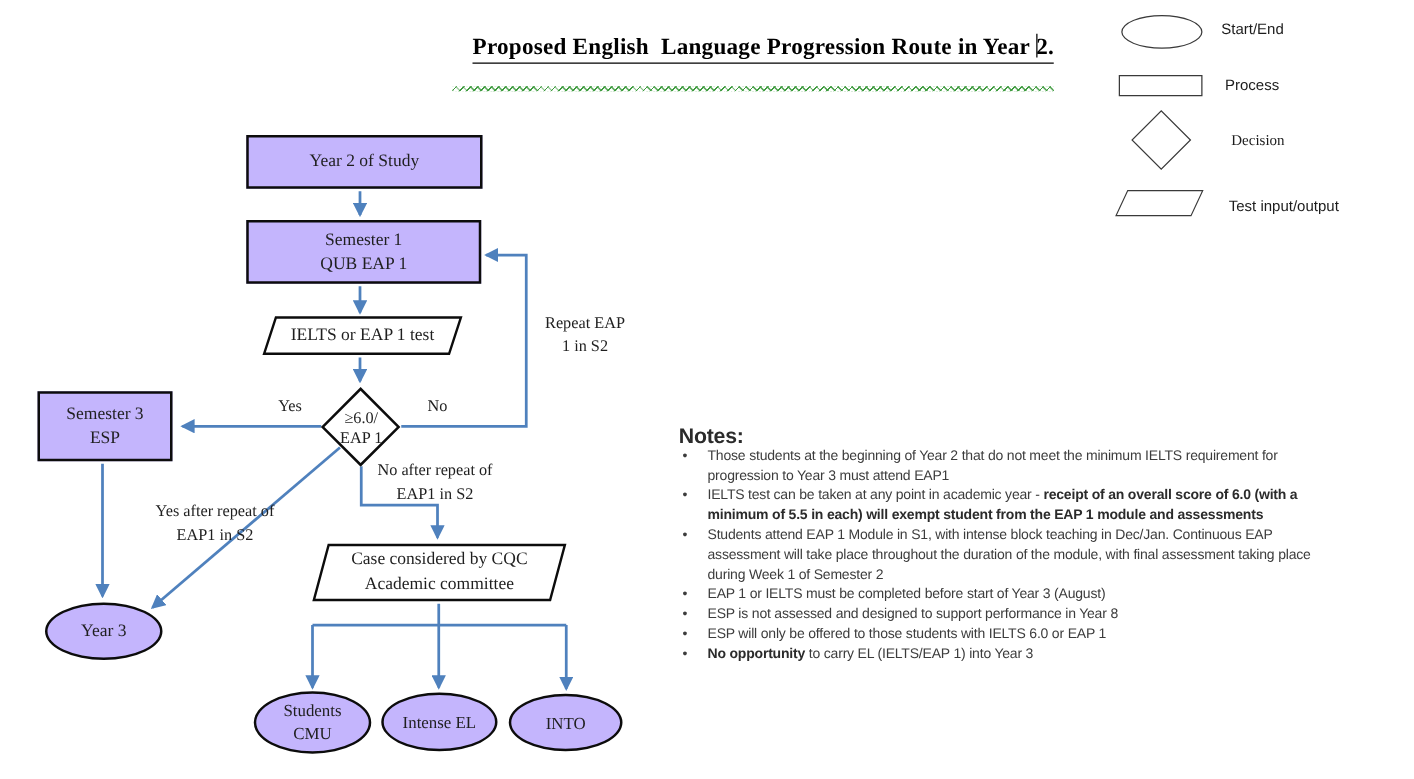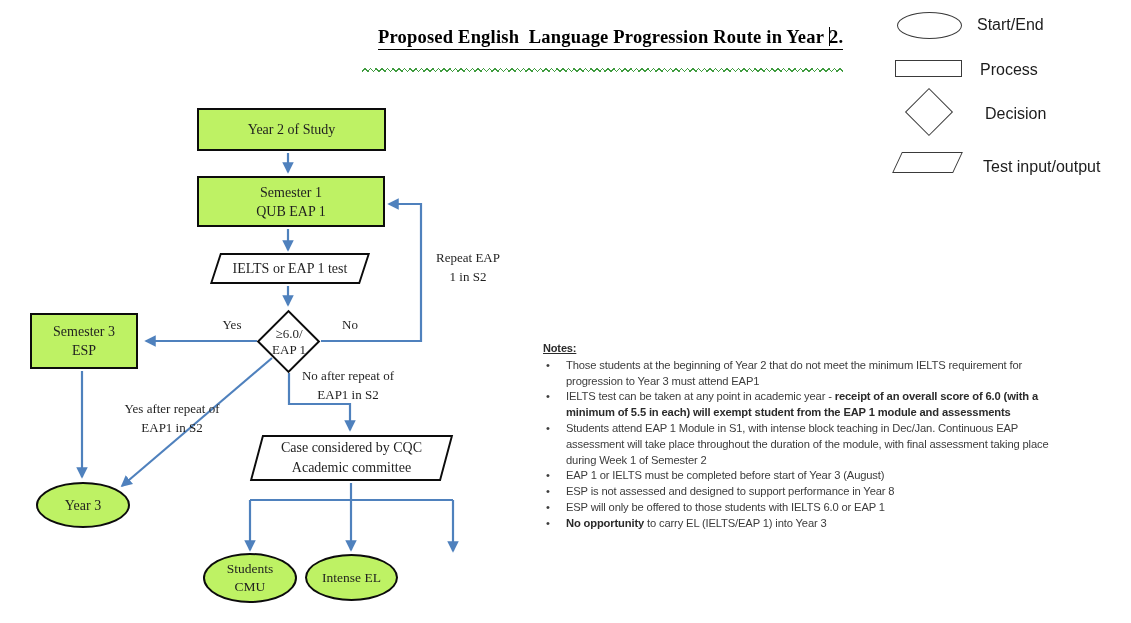--- a/index.html
+++ b/index.html
@@ -9,38 +9,38 @@
   #title-wrap{position:absolute;left:362px;top:9px;white-space:pre;cursor:text;}
   #title-text{font-size:18.5px;font-weight:bold;letter-spacing:.2px;color:#000;
               border-bottom:1.6px solid #000;padding-bottom:1px;display:inline-block;white-space:pre;}
   #title-cursor{display:inline-block;width:1.5px;height:19px;background:#000;vertical-align:-3px;margin-right:-1px;}
   #title-squiggle{height:4px;margin-top:0px;
     background-image:repeating-linear-gradient(45deg,#3f9b3f 0 1px,transparent 1px 4px),
                      repeating-linear-gradient(-45deg,#3f9b3f 0 1px,transparent 1px 4px);}
   
   #edges{position:absolute;left:0;top:0;z-index:1;}
   
-  .node{position:absolute;z-index:2;background:#bef264;border:2.6px solid #0c0c0c;
+  .node{position:absolute;z-index:2;background:#c4b5fd;border:2.6px solid #0c0c0c;
         display:flex;flex-direction:column;align-items:center;justify-content:center;
         text-align:center;font-size:14px;font-weight:500;line-height:19px;box-sizing:border-box;}
   .ellipse{border-radius:50%;}
   .para{position:absolute;z-index:2;background:#fff;border:2.4px solid #0c0c0c;box-sizing:border-box;}
   .para-inner{width:100%;height:100%;display:flex;flex-direction:column;align-items:center;
               justify-content:center;text-align:center;font-size:14px;font-weight:500;line-height:20px;}
   .diamond{position:absolute;z-index:2;background:#fff;border:2.6px solid #0c0c0c;transform:rotate(45deg);box-sizing:border-box;}
   .diamond-text{position:absolute;z-index:3;text-align:center;font-size:13px;font-weight:500;line-height:16px;}
   .edge-label{position:absolute;z-index:3;font-size:13px;font-weight:500;line-height:19px;text-align:center;color:#1f1f1f;}
   
   .legend-shape{position:absolute;z-index:2;background:#fff;border:1.4px solid #3a3a3a;box-sizing:border-box;}
-  .legend-label{position:absolute;z-index:2;font-family:"Liberation Sans",sans-serif;font-size:16px;color:#1c1c1c;}
+  .legend-label{position:absolute;z-index:2;font-family:"Liberation Sans",sans-serif;font-size:12px;color:#1c1c1c;}
   
   #notes{position:absolute;left:543px;top:341px;width:508px;z-index:2;
          font-family:"Liberation Sans",sans-serif;font-size:11.2px;line-height:15.8px;
          letter-spacing:-0.15px;color:#3c3c3c;}
-  #notes-heading{font-weight:bold;color:#2b2b2b;font-size:11px;text-decoration:underline;}
+  #notes-heading{font-weight:bold;color:#2b2b2b;font-size:17px;}
   #notes-list{list-style:none;margin:1px 0 0 0;padding:0;}
   #notes-list li{position:relative;padding-left:23px;}
   #notes-list li::before{content:"\2022";position:absolute;left:3px;top:0;}
   #notes-list b{font-weight:bold;color:#2b2b2b;}
 </style>
 </head>
 <body>
 
 <div id="canvas">
 
@@ -111,20 +111,23 @@
 
   <div class="node ellipse" style="left:203px;top:553px;width:94px;height:50px;font-size:13.5px;line-height:18px;">
     <div>Students</div>
     <div>CMU</div>
   </div>
 
   <div class="node ellipse" style="left:305px;top:554px;width:93px;height:47px;font-size:13.5px;">
     <div>Intense EL</div>
   </div>
 
+  <div class="node ellipse" style="left:407px;top:555px;width:91px;height:46px;font-size:13.5px;">
+    <div>INTO</div>
+  </div>
 
   <div class="edge-label" style="left:212px;top:315px;width:40px;">Yes</div>
   <div class="edge-label" style="left:330px;top:315px;width:40px;">No</div>
   <div class="edge-label" style="left:424px;top:248px;width:88px;">
     <div>Repeat EAP</div>
     <div>1 in S2</div>
   </div>
   <div class="edge-label" style="left:292px;top:366px;width:112px;">
     <div>No after repeat of</div>
     <div>EAP1 in S2</div>
@@ -134,21 +137,21 @@
     <div>EAP1 in S2</div>
   </div>
 
   <div class="legend-shape ellipse" style="left:897px;top:12px;width:65px;height:27px;border-radius:50%;"></div>
   <div class="legend-label" style="left:977px;top:16px;">Start/End</div>
 
   <div class="legend-shape" style="left:895px;top:60px;width:67px;height:17px;border-width:1.5px;"></div>
   <div class="legend-label" style="left:980px;top:61px;">Process</div>
 
   <div class="legend-shape" style="left:912px;top:95px;width:34px;height:34px;transform:rotate(45deg);"></div>
-  <div class="legend-label" style="left:985px;top:105px;">Decision</div>
+  <div class="legend-label" style="left:985px;top:105px;font-family:Liberation Serif, serif;">Decision</div>
 
   <div class="legend-shape" style="left:897px;top:152px;width:61px;height:21px;transform:skewX(-25deg);"></div>
   <div class="legend-label" style="left:983px;top:158px;">Test input/output</div>
 
   <div id="notes">
     <div id="notes-heading">Notes:</div>
     <ul id="notes-list">
         <li><span>Those students at the beginning of Year 2 that do not meet the minimum IELTS requirement for progression to Year 3 must attend EAP1</span></li>
         <li><span>IELTS test can be taken at any point in academic year - </span><b>receipt of an overall score of 6.0 (with a minimum of 5.5 in each) will exempt student from the EAP 1 module and assessments</b></li>
         <li><span>Students attend EAP 1 Module in S1, with intense block teaching in Dec/Jan. Continuous EAP assessment will take place throughout the duration of the module, with final assessment taking place during Week 1 of Semester 2</span></li>

